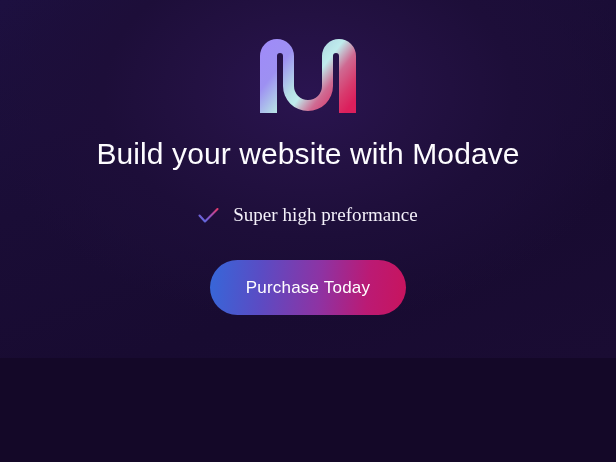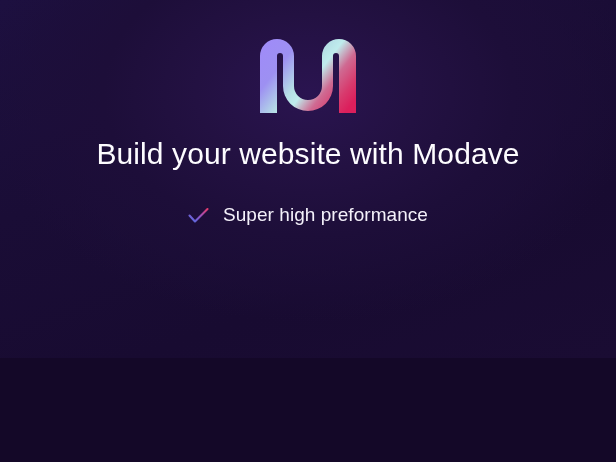--- a/index.html
+++ b/index.html
@@ -57,20 +57,21 @@
 
   
   .features {
     margin-top: 35px;
     width: 100%;
   }
   .feature-row {
     display: flex;
     justify-content: center;
     align-items: flex-end;
+    font-family: Liberation Serif, serif;
   }
   .feature-row.row-one { gap: 60px; }
   .feature-row.row-two { margin-top: 19px; }
 
   .feature-item {
     display: flex;
     align-items: center;
     gap: 14px;
     white-space: nowrap;
   }
@@ -153,14 +154,17 @@
           <path d="M 1.5 8.5 L 7 14.5 L 19.5 2" fill="none" stroke="url(#chk1)" stroke-width="2.1" stroke-linecap="round" stroke-linejoin="round"></path>
         </svg>
         <span class="feature-label">Super high preformance</span>
       </div>
 
 
     </div>
 
   </div>
 
+  <div class="cta-wrap">
+    <button class="cta-button" type="button">Purchase Today</button>
+  </div>
 
 </div>
 
 </body></html>

